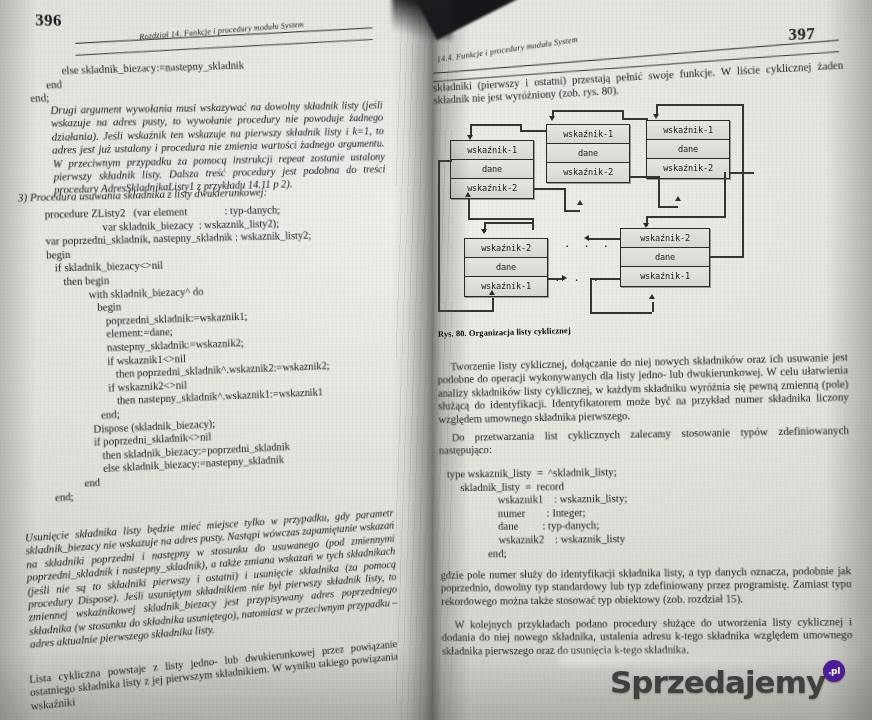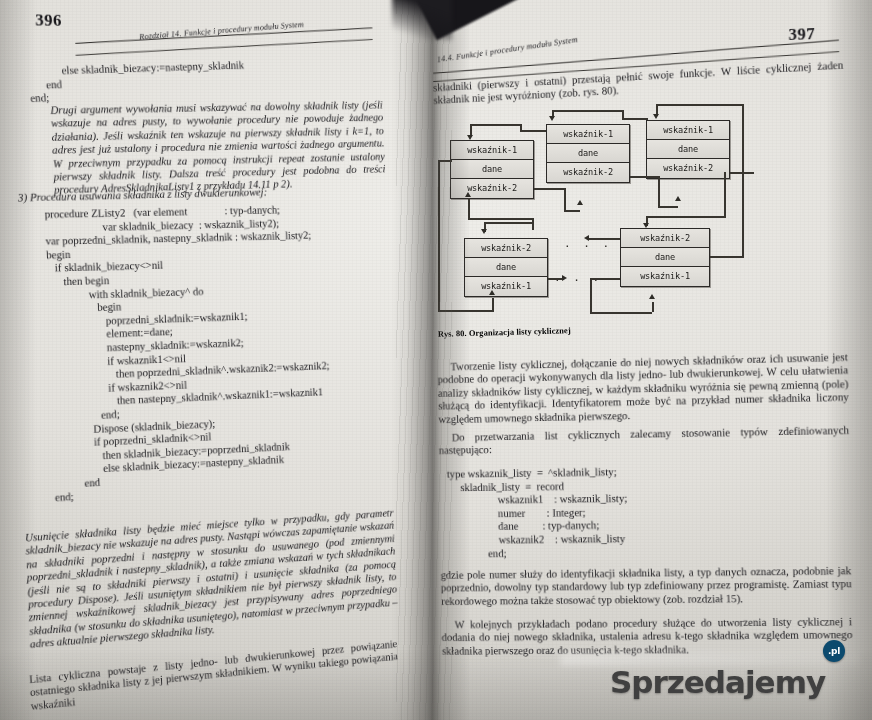--- a/index.html
+++ b/index.html
@@ -122,22 +122,22 @@
   .figcap{position:absolute;font-weight:bold;font-size:8.4px;letter-spacing:.1px;}
 
   
   .wm{
     position:absolute;left:610px;top:664px;
     font-family:"DejaVu Sans","Liberation Sans",sans-serif;
     font-weight:bold;font-size:31px;letter-spacing:-1px;
     color:#404040;text-shadow:0 1px 2px rgba(90,88,84,.55);
   }
   .wm-badge{
-    position:absolute;left:823px;top:640px;width:22px;height:22px;border-radius:50%;
-    background:#0c4a6e;color:#fff;font-family:"DejaVu Sans",sans-serif;font-weight:bold;
+    position:absolute;left:823px;top:660px;width:22px;height:22px;border-radius:50%;
+    background:#4c1d95;color:#fff;font-family:"DejaVu Sans",sans-serif;font-weight:bold;
     font-size:9px;line-height:22px;text-align:center;letter-spacing:-.3px;
     box-shadow:0 1px 2px rgba(0,0,0,.35);
   }
   .wm-ghost{
     position:absolute;left:560px;top:652px;width:300px;height:14px;
     background:linear-gradient(90deg, rgba(255,255,255,.30), rgba(255,255,255,.05));
     filter:blur(3px);
   }
   .blur-soft{filter:blur(.25px);}
 </style>

